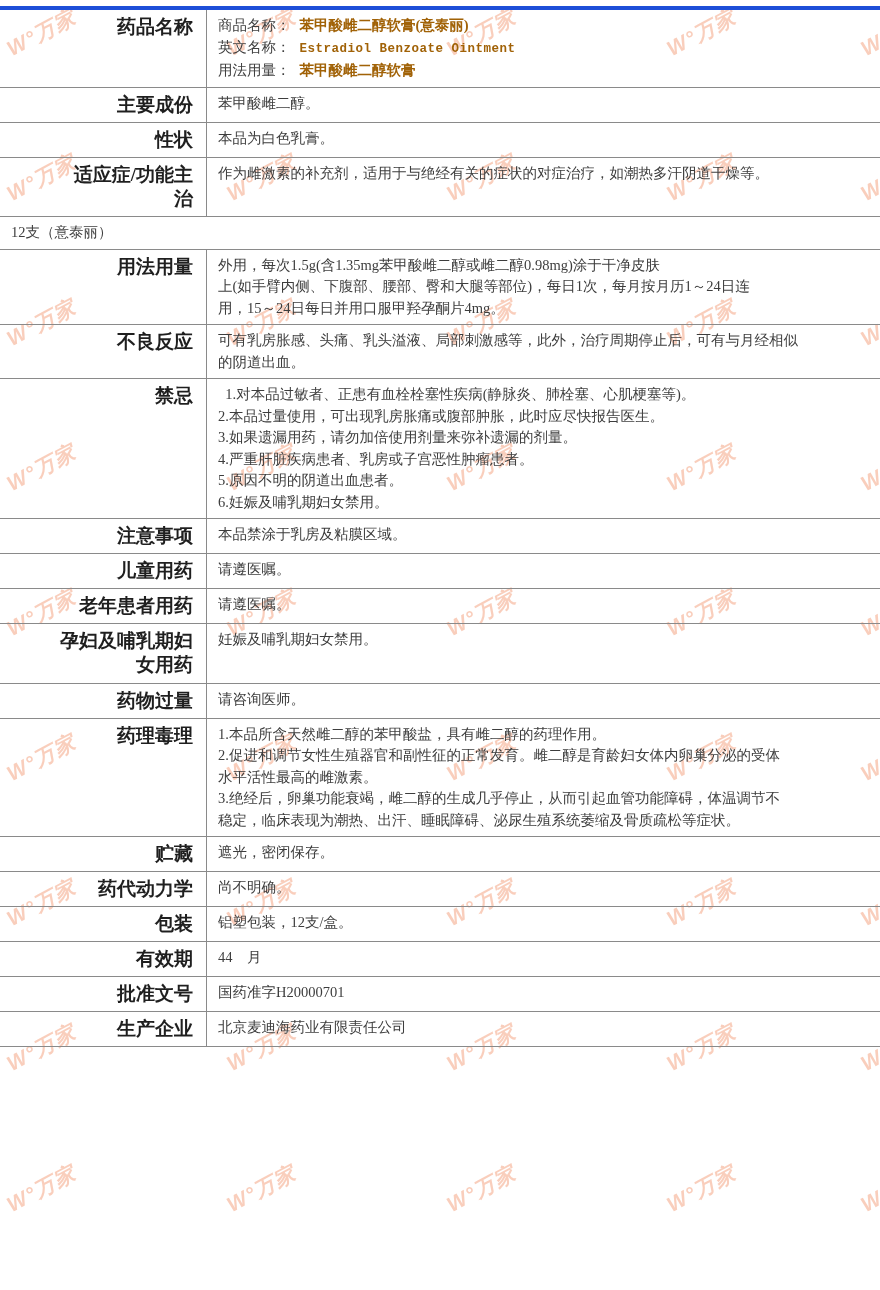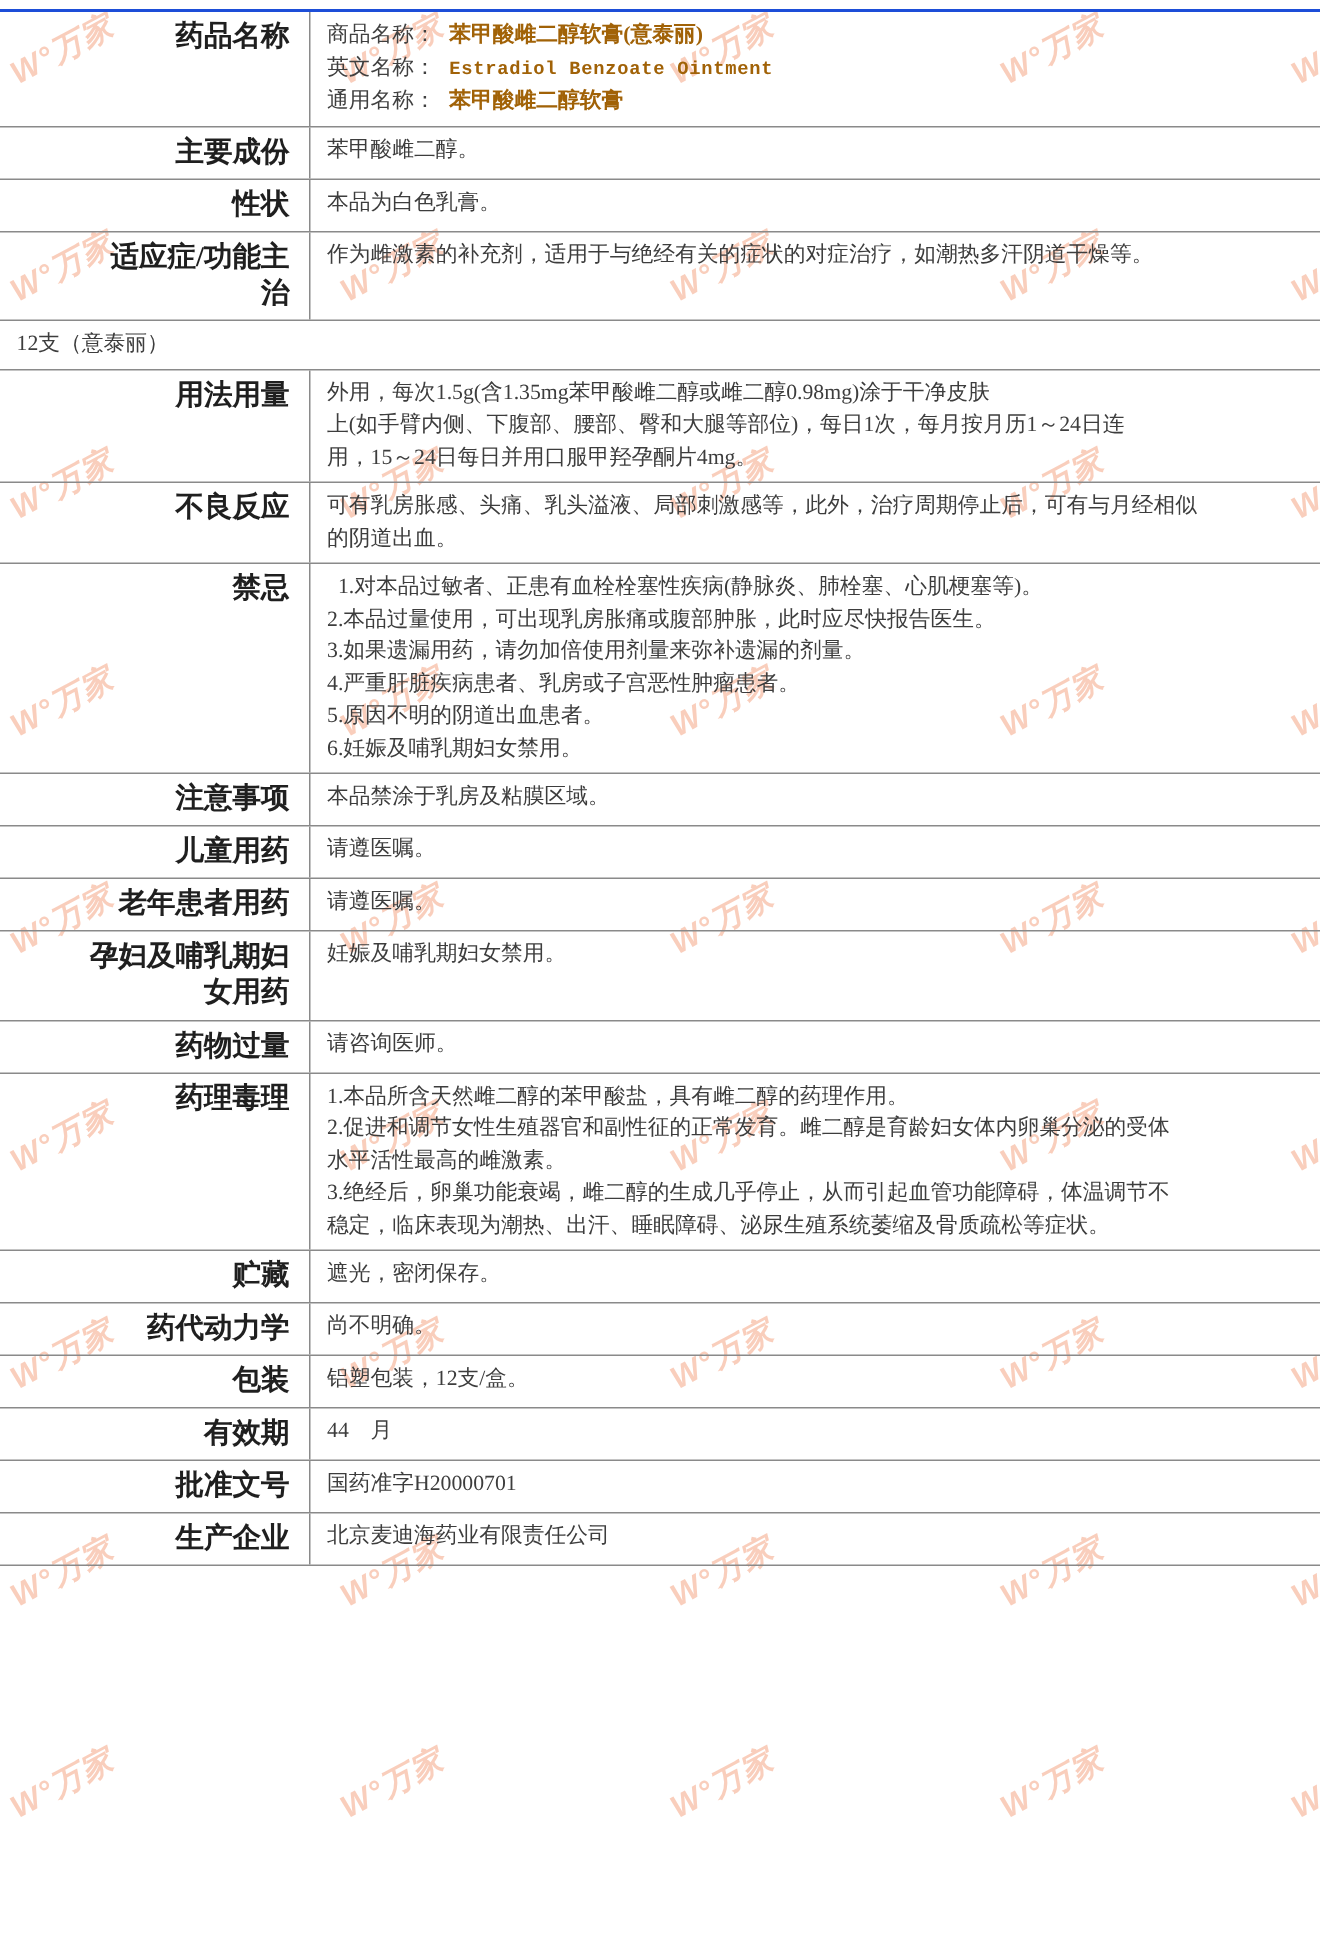--- a/index.html
+++ b/index.html
@@ -24,21 +24,21 @@
     transform:rotate(-28deg);
     transform-origin:left top;
     white-space:nowrap;
   }
   
   .drug-table{
     position:absolute;
     left:0;top:6px;
     width:880px;
     z-index:1;
-    border-top:2px solid #1d4ed8;
+    border-top:4px solid #1d4ed8;
     background:transparent;
   }
   .t-row{display:flex;border-bottom:1px solid #8a8a8a;}
   .label-cell{
     flex:0 0 207px;
     width:207px;
     box-sizing:border-box;
     border-right:1px solid #8a8a8a;
     text-align:right;
     padding:5px 13px 5px 56px;
@@ -116,21 +116,21 @@
       <div class="wm" style="left: 442px; top: 1194px;">W°万家</div>
       <div class="wm" style="left: 662px; top: 1194px;">W°万家</div>
       <div class="wm" style="left: 856px; top: 1194px;">W°万家</div>
     </div>
   <div class="drug-table" id="drug-table">
       <div class="t-row">
         <div class="label-cell">药品名称</div>
         <div class="content-cell">
           <div class="name-line"><span class="name-prefix">商品名称：</span><span class="name-value">苯甲酸雌二醇软膏(意泰丽)</span></div>
           <div class="name-line"><span class="name-prefix">英文名称：</span><span class="name-value mono">Estradiol Benzoate Ointment</span></div>
-          <div class="name-line"><span class="name-prefix">通用名称：</span><span class="name-value">苯甲酸雌二醇软膏</span></div>
+          <div class="name-line"><span class="name-prefix">用法用量：</span><span class="name-value">苯甲酸雌二醇软膏</span></div>
         </div>
       </div>
       <div class="t-row">
         <div class="label-cell">主要成份</div>
         <div class="content-cell">
           <div class="content-text">苯甲酸雌二醇。</div>
         </div>
       </div>
       <div class="t-row">
         <div class="label-cell">性状</div>

